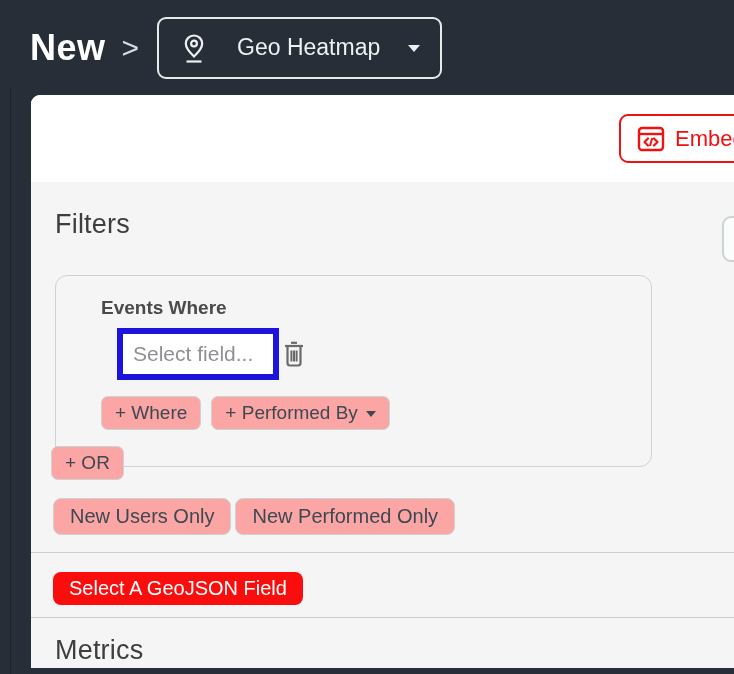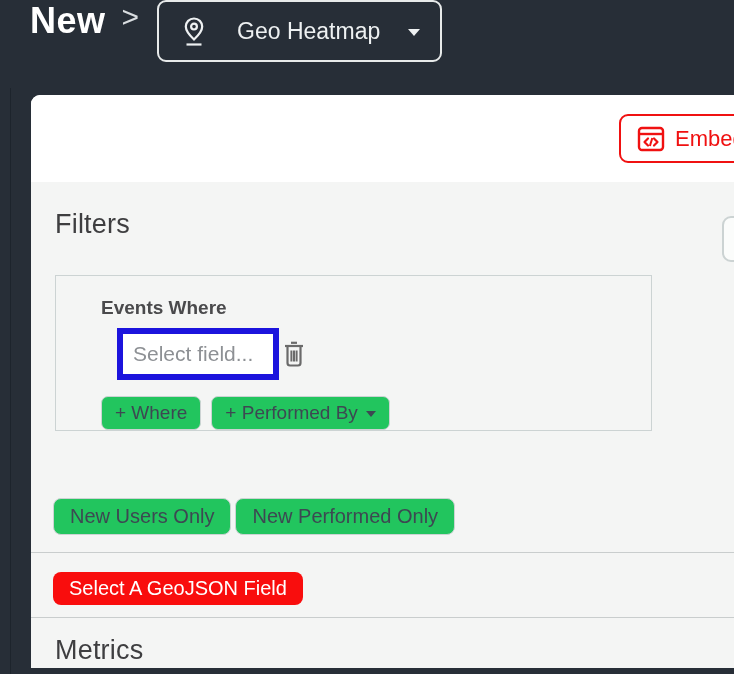--- a/index.html
+++ b/index.html
@@ -9,21 +9,21 @@
     font-family:"Liberation Sans", sans-serif;
     overflow:hidden;position:relative;
     -webkit-font-smoothing:antialiased;
   }
   .stage{position:absolute;inset:0;overflow:hidden;}
 
   
   .left-seam{position:absolute;left:10px;top:88px;width:1px;height:586px;background:#1d242c;}
 
   
-  .header{position:absolute;left:0;top:0;width:676px;height:95px;display:flex;}
+  .header{position:absolute;left:0;top:0;width:676px;height:95px;display:flex;align-items:center;}
   .crumb-root{color:#ffffff;font-size:36px;font-weight:700;margin-left:30px;letter-spacing:.5px;}
   .crumb-sep{color:#d9dde0;font-size:30px;margin:0 18px 0 16px;font-weight:400;}
   .type-btn{
     display:flex;align-items:center;gap:28px;
     border:2px solid #e7eaea;border-radius:9px;
     padding:0 20px;height:62px;background:transparent;cursor:pointer;
     color:#eef1f2;
   }
   .type-btn .label{font-size:23px;color:#eef1f2;}
   .caret-down{width:0;height:0;border-left:6px solid transparent;border-right:6px solid transparent;border-top:7px solid #eef1f2;margin-top:2px;}
@@ -48,36 +48,36 @@
   .section-title{font-size:27px;font-weight:400;color:#3e3e40;letter-spacing:.2px;}
   .filters-title{position:absolute;left:24px;top:114px;}
   .metrics-title{position:absolute;left:24px;top:540px;}
 
   .partial-btn{
     position:absolute;left:691px;top:121px;width:60px;height:46px;
     background:#fbfcfb;border:2px solid #ccd3d3;border-radius:9px;box-sizing:border-box;
   }
 
   .filter-card{
-    position:absolute;left:24px;top:180px;width:597px;height:156px;
-    border:1px solid #ccd3d3;border-radius:0;box-sizing:border-box;
+    position:absolute;left:24px;top:180px;width:597px;height:192px;
+    border:1px solid #ccd3d3;border-radius:12px;box-sizing:border-box;
   }
   .group-label{position:absolute;left:45px;top:21px;font-size:19px;font-weight:700;color:#4a4a4c;}
   .field-highlight{
     position:absolute;left:42px;top:52px;
     border:6px solid #1c14dd;background:#ffffff;display:flex;align-items:center;margin-left:19px;
   }
   .field-placeholder{
     font-size:21px;color:#8d9094;padding:8px 10px;min-width:130px;background:#ffffff;white-space:nowrap;
   }
   .trash-btn{position:absolute;left:226px;top:64px;background:none;border:none;padding:0;cursor:pointer;}
 
   .chip{
     display:inline-flex;align-items:center;gap:8px;
-    background:#22c55e;border:1px solid #ccd3d3;border-radius:7px;
+    background:#fca5a5;border:1px solid #ccd3d3;border-radius:7px;
     color:#3d4852;font-size:19px;padding:5px 13px;cursor:pointer;white-space:nowrap;
   }
   .chip .caret-sm{width:0;height:0;border-left:5px solid transparent;border-right:5px solid transparent;border-top:6px solid #3d4852;margin-top:2px;}
   .where-row{position:absolute;left:45px;top:120px;display:flex;gap:10px;}
 
   .or-btn{position:absolute;left:20px;top:351px;}
 
   .quick-row{position:absolute;left:22px;top:403px;display:flex;gap:4px;}
   .quick-chip{font-size:20px;padding:6px 16px;border-radius:8px;}
 
@@ -159,20 +159,23 @@
         <button class="chip">
           <span>+ Where</span>
         </button>
         <button class="chip">
           <span>+ Performed By</span>
           <span class="caret-sm"></span>
         </button>
       </div>
     </div>
 
+    <button class="chip or-btn">
+      <span>+ OR</span>
+    </button>
 
     <div class="quick-row">
       <button class="chip quick-chip">
         <span>New Users Only</span>
       </button>
       <button class="chip quick-chip">
         <span>New Performed Only</span>
       </button>
     </div>
 

